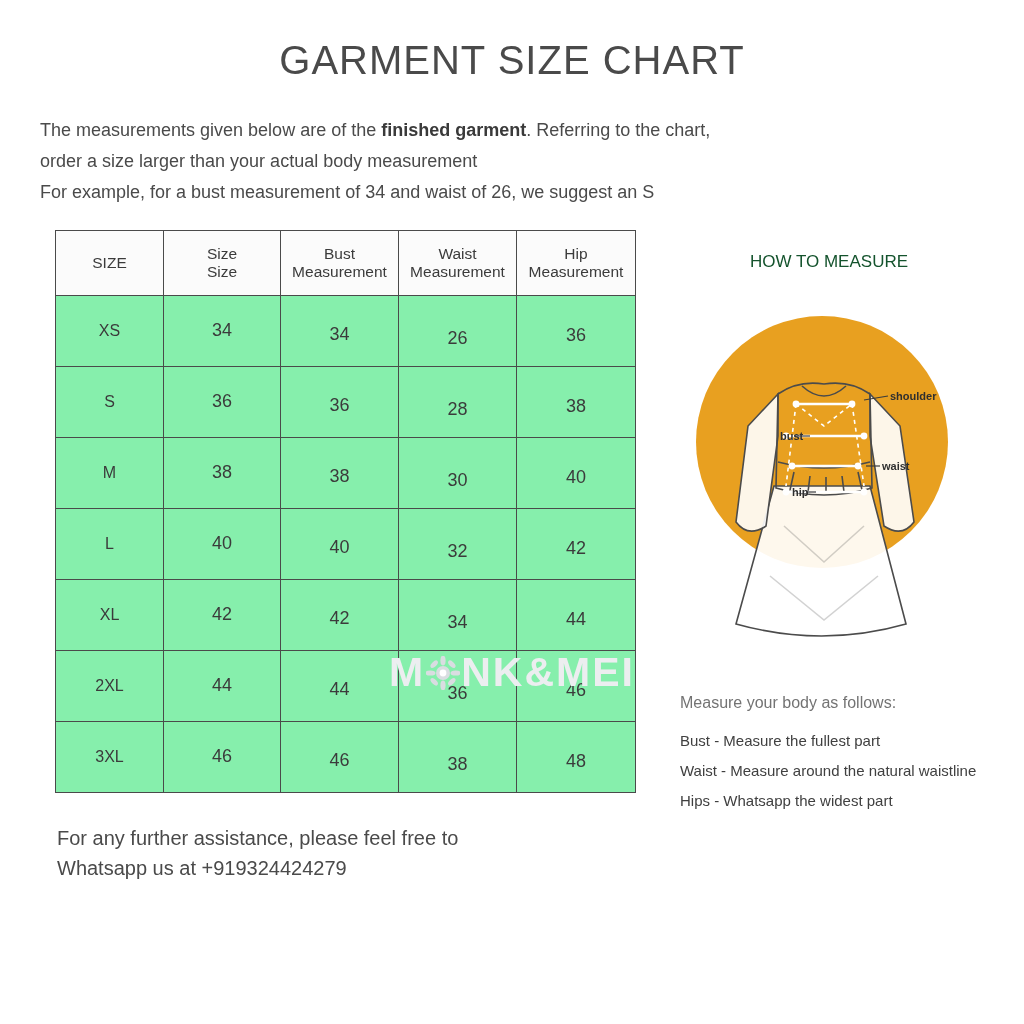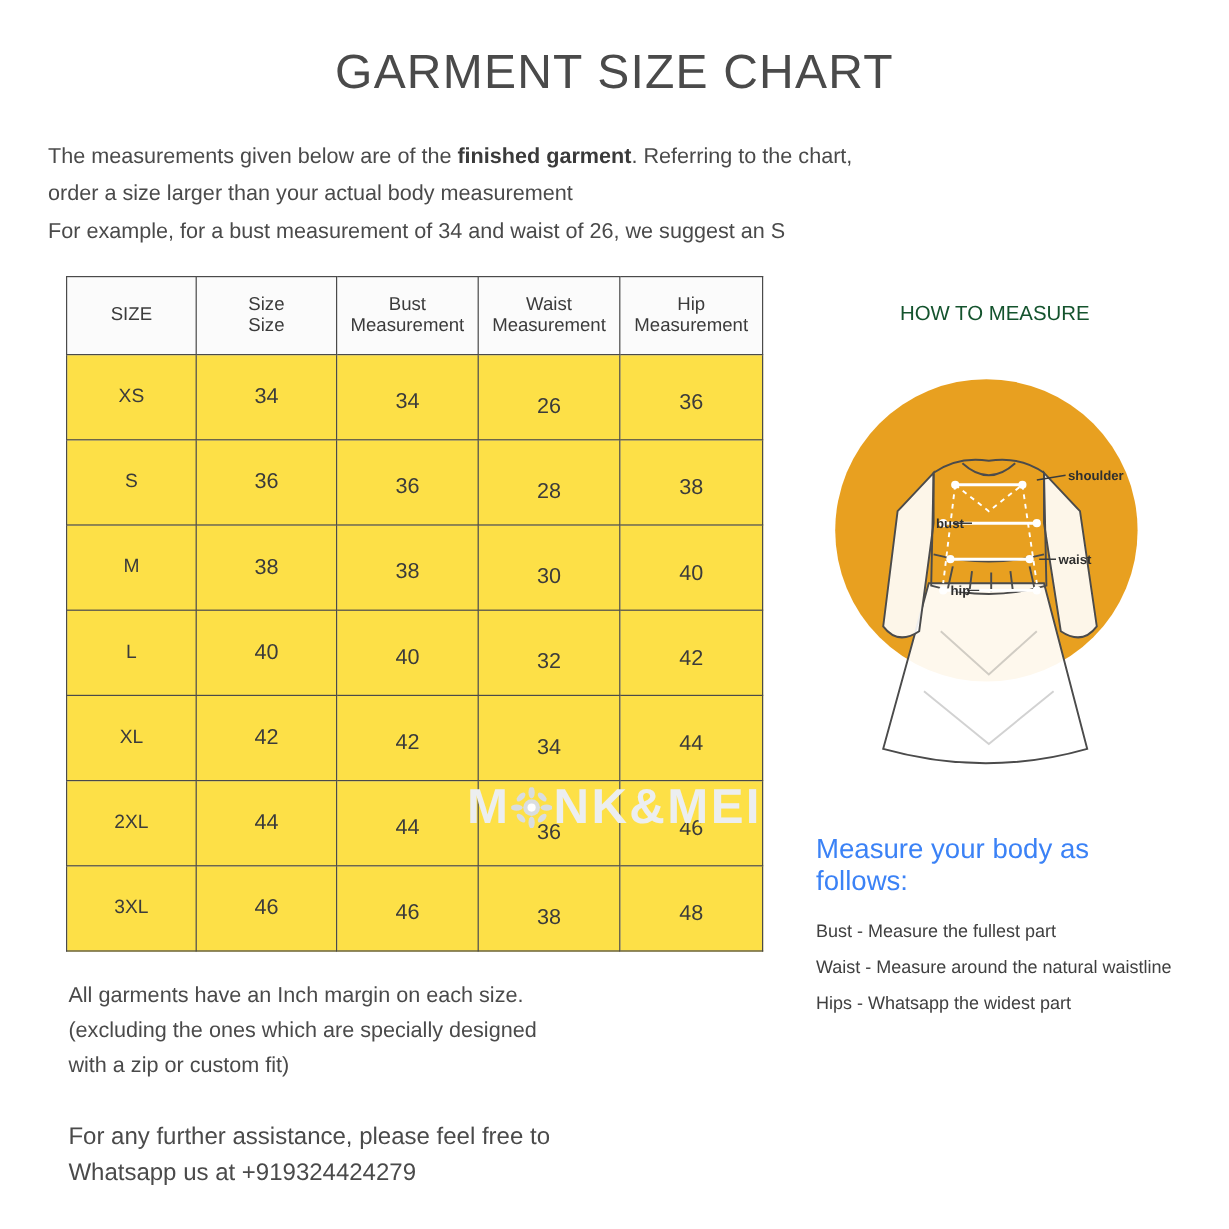--- a/index.html
+++ b/index.html
@@ -73,21 +73,21 @@
     font-size: 15.5px;
     line-height: 18px;
     height: 62px;
     vertical-align: middle;
     background: #fbfbfb;
   }
   table.size-table td {
     height: 53px;
     font-size: 18px;
     vertical-align: middle;
-    background: #fde047;
+    background: #86efac;
   }
   table.size-table td.size-cell {
     font-size: 16px;
   }
   
   table.size-table td.c1 { padding-bottom: 2px; }
   table.size-table td.c2 { padding-top: 8px; }
   table.size-table td.c3 { padding-top: 16px; }
   table.size-table td.c4 { padding-top: 10px; }
 
@@ -131,22 +131,22 @@
     position: absolute;
     left: 22px;
     top: 40px;
     width: 252px;
     height: 252px;
     border-radius: 50%;
     background: #e8a020;
   }
 
   .measure-title {
-    font-size: 23px;
-    color: #3b82f6;
+    font-size: 16px;
+    color: #737373;
     margin-top: 18px;
     margin-left: 6px;
   }
   .measure-list {
     margin-top: 14px;
     margin-left: 6px;
     font-size: 15px;
     line-height: 30px;
     color: #404040;
   }
@@ -264,25 +264,20 @@
           <tr>
             <td class="size-cell">3XL</td>
             <td class="c1">46</td>
             <td class="c2">46</td>
             <td class="c3">38</td>
             <td class="c4">48</td>
           </tr>
         </tbody>
       </table>
 
-      <div class="notes">
-        <div>All garments have an Inch margin on each size.</div>
-        <div>(excluding the ones which are specially designed</div>
-        <div>with a zip or custom fit)</div>
-      </div>
 
       <div class="assist">
         <div>For any further assistance, please feel free to</div>
         <div>Whatsapp us at +919324424279</div>
       </div>
     </div>
 
     <div class="right-col">
 
       <div class="how-title">HOW TO MEASURE</div>

